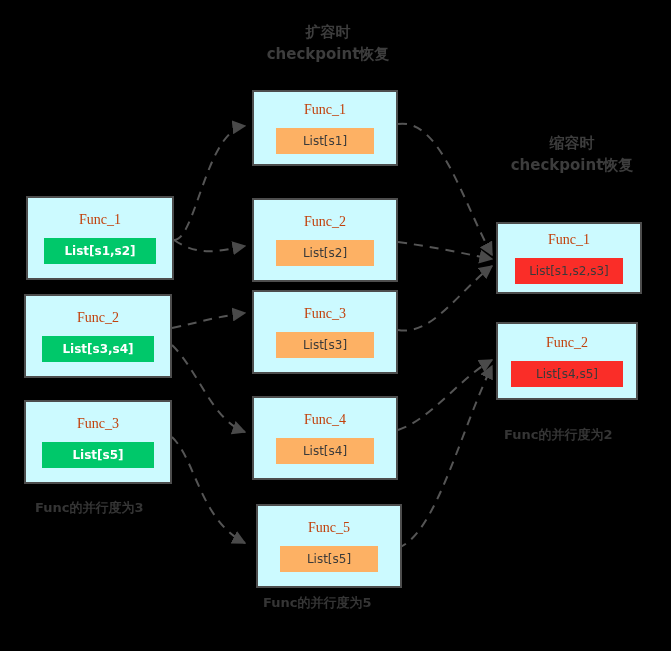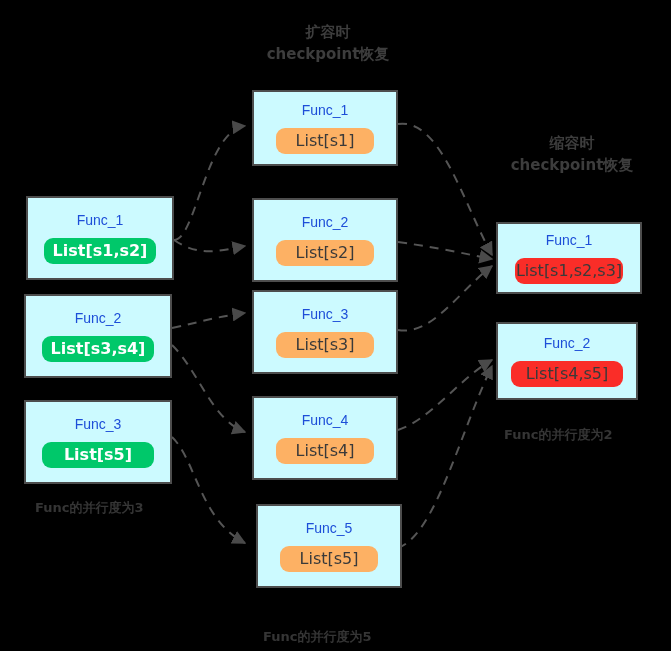--- a/index.html
+++ b/index.html
@@ -28,36 +28,35 @@
     position: absolute;
     box-sizing: border-box;
     background: #ccfaff;
     border: 2px solid #4d4d4d;
     display: flex;
     flex-direction: column;
     align-items: center;
     justify-content: center;
   }
   .node-title {
-    color: #1d4ed8;
+    color: #c2410c;
     font-size: 14px;
     line-height: 1;
     margin-bottom: 11px;
-    font-family: Liberation Sans, sans-serif;
+    font-family: Liberation Serif, serif;
   }
   .badge {
     display: flex;
     align-items: center;
     justify-content: center;
-    font-size: 16px;
+    font-size: 12px;
     font-weight: bold;
     line-height: 1;
     box-sizing: border-box;
     height: 26px;
-    border-radius: 9px;
   }
   .badge-green {
     background: #00c86a;
     color: #ffffff;
     width: 112px;
   }
   .badge-orange {
     background: #fdb164;
     color: #3a3a3a;
     font-weight: normal;
@@ -160,21 +159,21 @@
   <div class="node" style="left:252px; top:396px; width:146px; height:84px;text-align:right;">
     <div class="node-title">Func_4</div>
     <div class="badge badge-orange">List[s4]</div>
   </div>
 
   <div class="node" style="left:256px; top:504px; width:146px; height:84px;">
     <div class="node-title">Func_5</div>
     <div class="badge badge-orange">List[s5]</div>
   </div>
 
-  <div class="caption" style="left:263px; top:628px;text-align:center;">Func的并行度为5</div>
+  <div class="caption" style="left:263px; top:594px;text-align:center;">Func的并行度为5</div>
 
   <div class="node" style="left:496px; top:222px; width:146px; height:72px;">
     <div class="node-title">Func_1</div>
     <div class="badge badge-red">List[s1,s2,s3]</div>
   </div>
 
   <div class="node" style="left:496px; top:322px; width:142px; height:78px;">
     <div class="node-title">Func_2</div>
     <div class="badge badge-red narrow">List[s4,s5]</div>
   </div>

